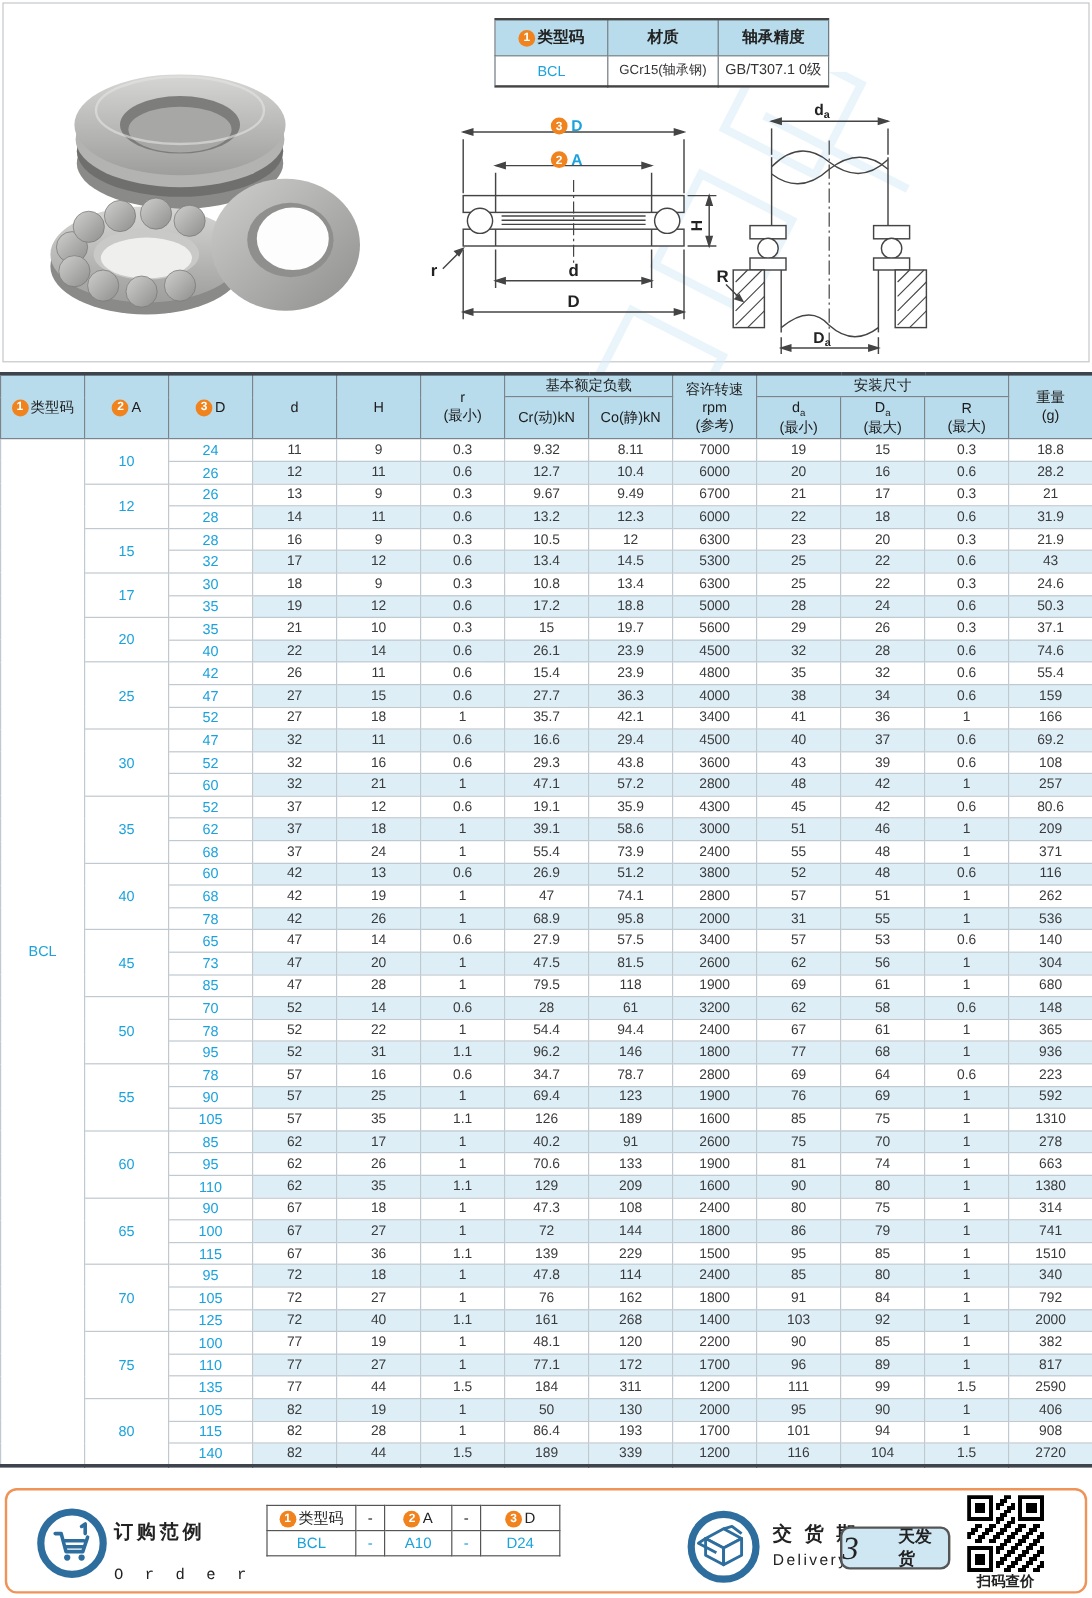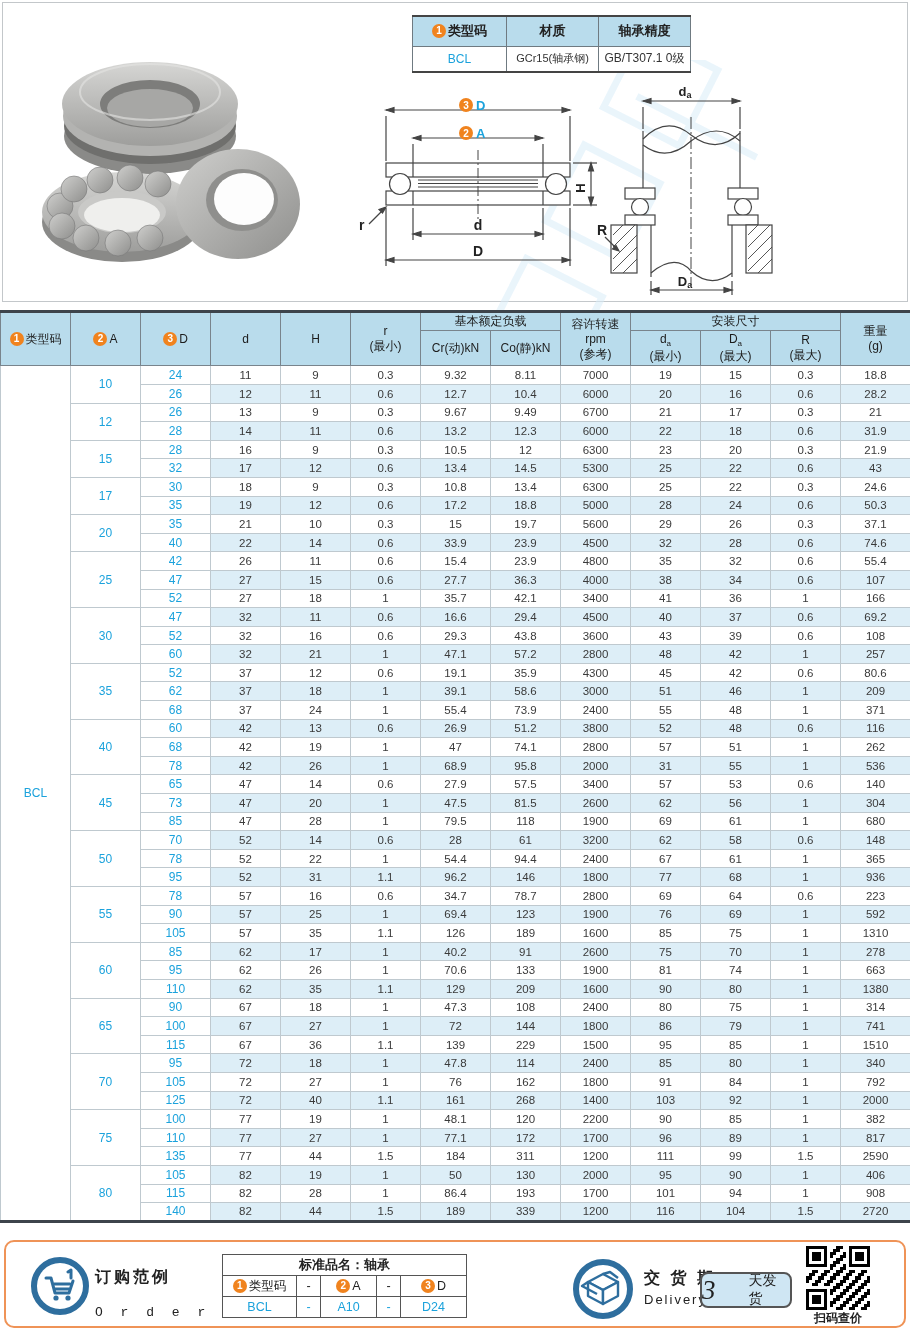--- a/index.html
+++ b/index.html
@@ -50,21 +50,21 @@
 
   #order-table { border-collapse:collapse; border:1.5px solid #555; }
   #order-table td { border:1px solid #555; text-align:center; font-size:12.5px; color:#222; height:21px; }
   #order-table .title-row td { font-weight:bold; font-size:13px; }
   #order-table .w1{width:74px}.w2{width:24px}.w3{width:56px}.w4{width:24px}.w5{width:66px}
 
   #delivery-pill { left:700px; top:1272px; width:92px; height:36px; background:#cfe6f3;
      border:2px solid #555; border-radius:8px; display:flex; align-items:center; justify-content:center; gap:7px; }
   #delivery-pill .days { font-family:"Liberation Serif","DejaVu Serif",serif; font-style:italic;
      font-size:27px; color:#222; line-height:1; }
-  #delivery-pill .days-label { font-size:14px; font-weight:normal; color:#222;margin-left:26px; }
+  #delivery-pill .days-label { font-size:14px; font-weight:bold; color:#222;margin-left:26px; }
   #qr-caption { left:800px; top:1310px; width:76px; text-align:center; font-size:12px; color:#222;font-weight:bold; }
 
   svg text { font-family:"Liberation Sans","DejaVu Sans",sans-serif; }
 </style>
 </head>
 <body>
 
 <div id="page">
 
   <div id="top-box" class="abs"></div>
@@ -423,21 +423,21 @@
           <td class="plain">29</td>
           <td class="plain">26</td>
           <td class="plain">0.3</td>
           <td class="plain">37.1</td>
         </tr>
         <tr>
           <td class="d-cell">40</td>
           <td class="alt">22</td>
           <td class="alt">14</td>
           <td class="alt">0.6</td>
-          <td class="alt">33.9</td>
+          <td class="alt">26.1</td>
           <td class="alt">23.9</td>
           <td class="alt">4500</td>
           <td class="alt">32</td>
           <td class="alt">28</td>
           <td class="alt">0.6</td>
           <td class="alt">74.6</td>
         </tr>
         <tr class="group-start">
           <td rowspan="3" class="a-cell">25</td>
           <td class="d-cell">42</td>
@@ -456,21 +456,21 @@
           <td class="d-cell">47</td>
           <td class="alt">27</td>
           <td class="alt">15</td>
           <td class="alt">0.6</td>
           <td class="alt">27.7</td>
           <td class="alt">36.3</td>
           <td class="alt">4000</td>
           <td class="alt">38</td>
           <td class="alt">34</td>
           <td class="alt">0.6</td>
-          <td class="alt">107</td>
+          <td class="alt">159</td>
         </tr>
         <tr>
           <td class="d-cell">52</td>
           <td class="plain">27</td>
           <td class="plain">18</td>
           <td class="plain">1</td>
           <td class="plain">35.7</td>
           <td class="plain">42.1</td>
           <td class="plain">3400</td>
           <td class="plain">41</td>
@@ -934,23 +934,20 @@
     <circle cx="26" cy="42" r="2.6" fill="#2e6e9e"></circle>
       <circle cx="38" cy="42" r="2.6" fill="#2e6e9e"></circle>
   </svg>
   <div class="abs" style="left:95px; top:1267px; width:120px;font-family:Liberation Mono, monospace;">
     <div class="cn-title">订购范例</div>
     <div class="en-title" style="margin-top:17px;">O r d e r</div>
   </div>
 
   <table id="order-table" class="abs" style="left:222px; top:1254px;">
     <tbody>
-        <tr class="title-row">
-      <td colspan="5">标准品名：轴承</td>
-    </tr>
     <tr>
       <td class="w1"><span class="badge">1</span><span>类型码</span></td>
       <td class="w2">-</td>
       <td class="w3"><span class="badge">2</span><span>A</span></td>
       <td class="w4">-</td>
       <td class="w5"><span class="badge">3</span><span>D</span></td>
     </tr>
     <tr>
       <td class="cyan">BCL</td>
       <td class="cyan">-</td>

